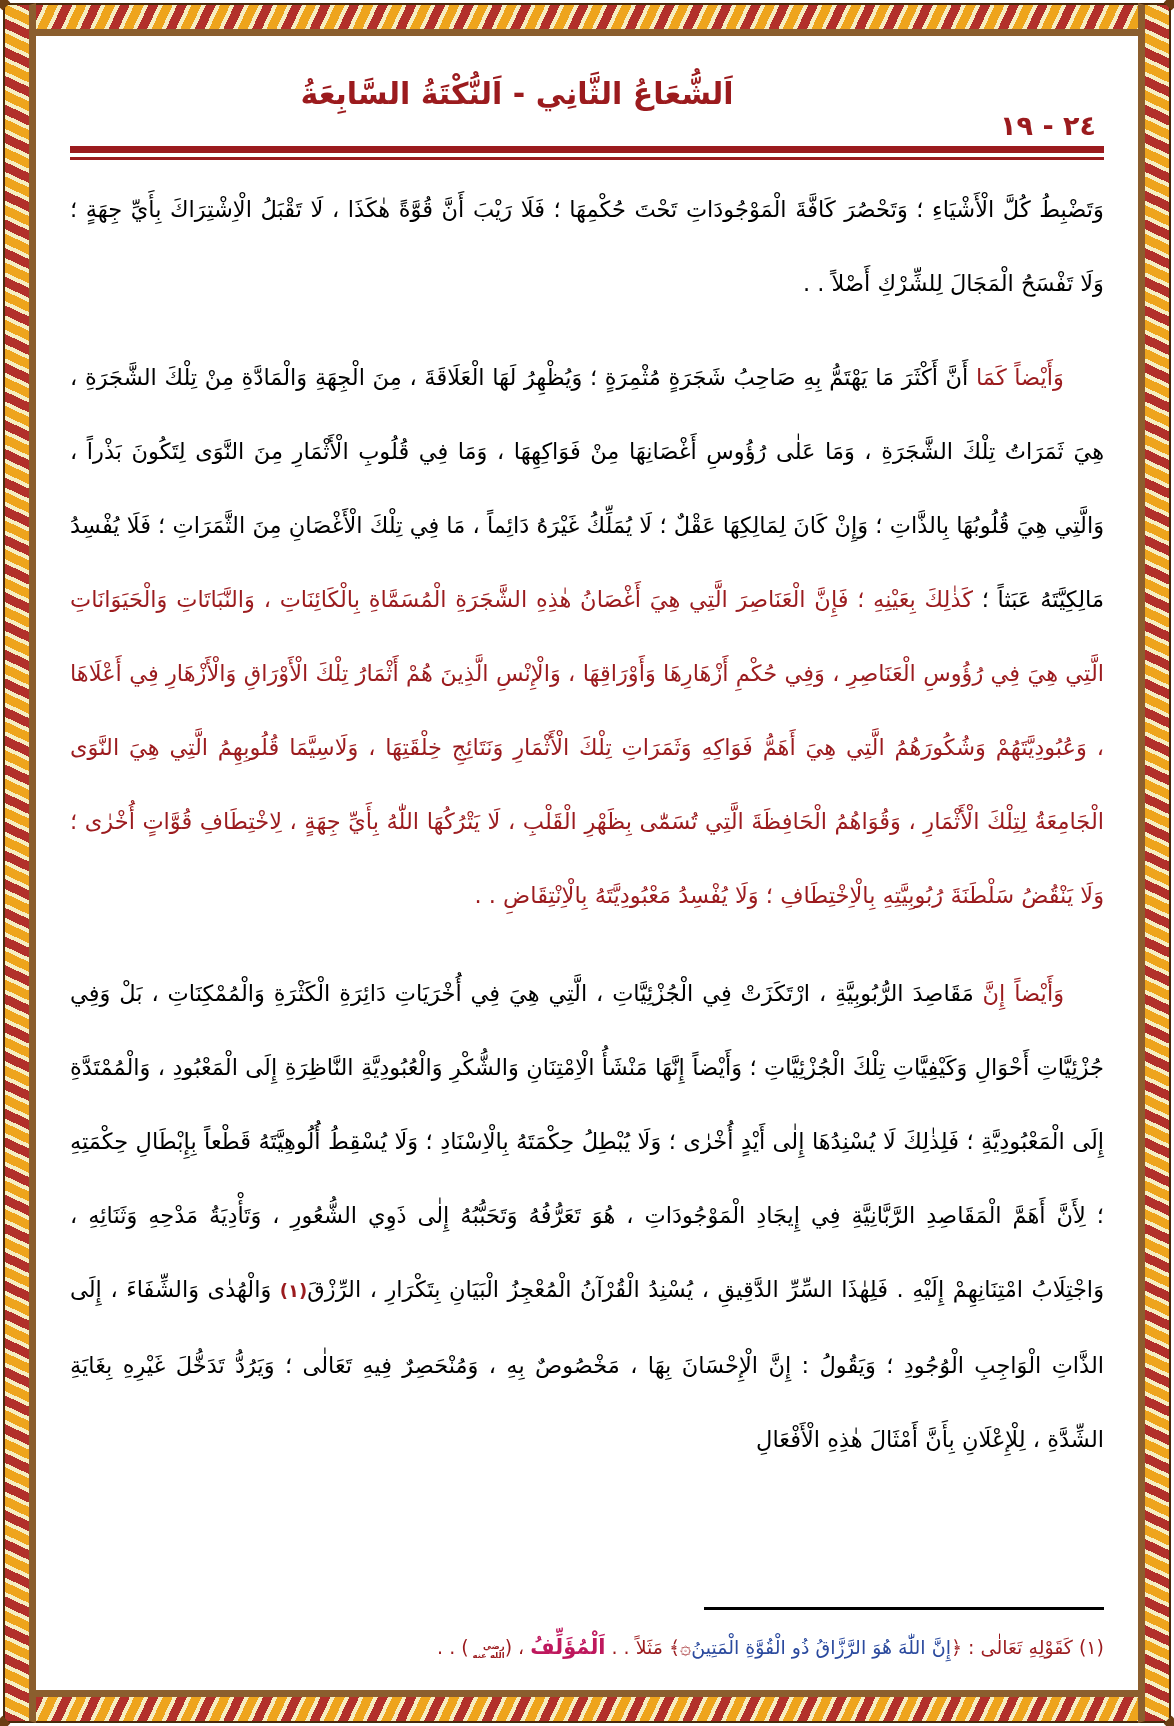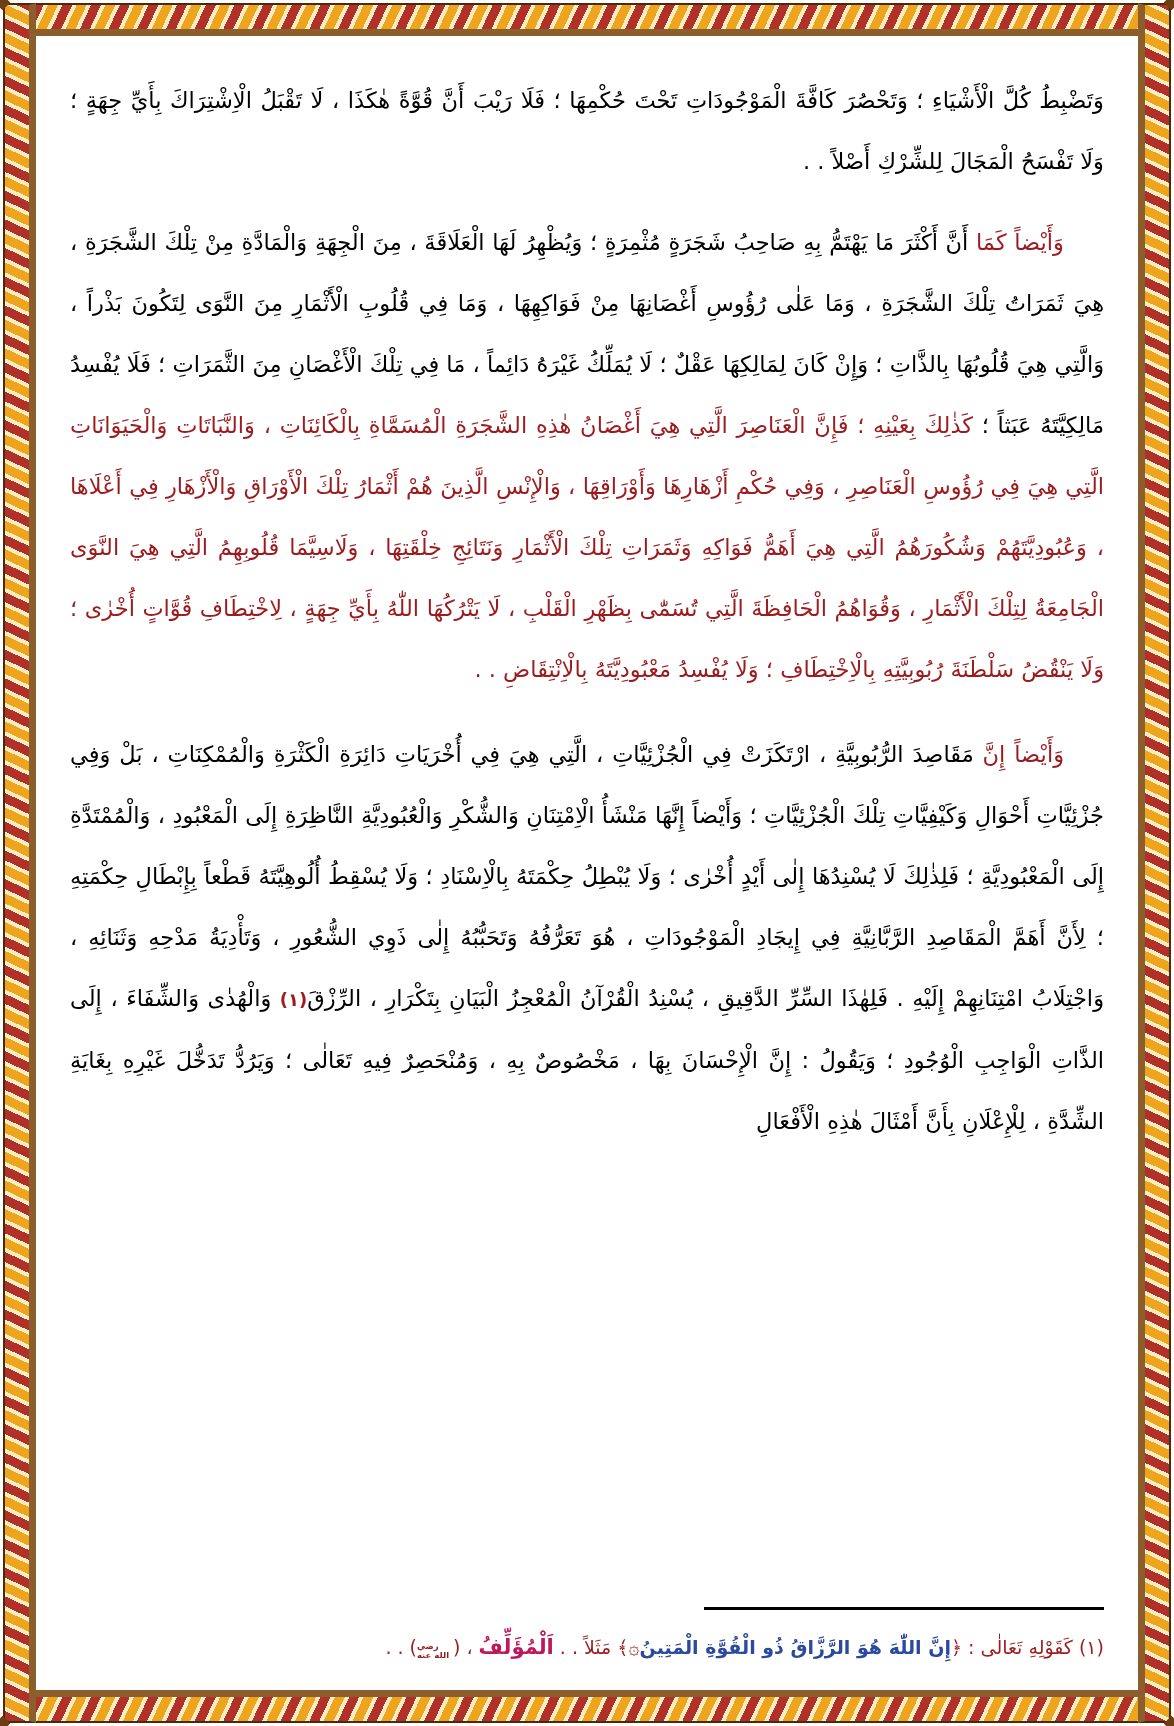--- a/index.html
+++ b/index.html
@@ -32,35 +32,35 @@
     display:block;text-align:center;color:#9b1b1e;font-weight:bold;
     font-size:30px;line-height:44px;margin-top:14px;transform:translateX(-70px);
   }
   .page-num{
     position:absolute;top:38px;right:8px;color:#9b1b1e;font-weight:bold;font-size:27px;
   }
   .rule-thick{height:7px;background:#9b1b1e;margin-top:30px;}
   .rule-thin{height:3px;background:#9b1b1e;margin-top:4px;}
 
   .body-text p{
-    margin:0;font-size:22.5px;line-height:61px;color:#000;
+    margin:0;font-size:22.5px;line-height:74px;color:#000;
     text-align:justify;
   }
   .body-text p.p1{margin-top:12px;}
   .body-text p.p2{margin-top:20px;text-indent:40px;}
   .body-text p.p3{margin-top:24px;text-indent:40px;}
 
   .run-black{color:#000000;}
   .run-red{color:#9b1b1e;font-weight:normal;}
   .run-red-note{color:#9b1b1e;font-weight:bold;font-size:18px;}
-  .run-blue{color:#2b4a9e;font-weight:bold;}
+  .run-blue{color:#2b4a9e;font-weight:normal;}
   .run-red-bold{color:#be185d;font-weight:bold;font-size:21px;}
   .run-seal{
     color:#9b1b1e;display:inline-block;width:36px;font-size:8.5px;line-height:9px;
-    text-align:left;vertical-align:-4px;font-weight:bold;white-space:normal;
+    text-align:right;vertical-align:-4px;font-weight:bold;white-space:normal;
   }
 
   
   .footnote-block{position:absolute;left:0;right:0;bottom:22px;}
   .footnote-sep{height:3px;width:400px;background:#000;margin-left:auto;margin-right:0;}
   .footnote-line{
     margin-top:16px;font-size:19px;line-height:42px;text-align:right;color:#9b1b1e;
   }
 </style>
 </head>
@@ -70,20 +70,26 @@
 <div class="bstrip h b-bottom"></div>
 <div class="bstrip v b-left"></div>
 <div class="bstrip v b-right"></div>
 <div class="corner c-tl"></div>
 <div class="corner c-tr"></div>
 <div class="corner c-bl"></div>
 <div class="corner c-br"></div>
 
 <div class="content">
 
+  <div class="header">
+    <span class="page-title">اَلشُّعَاعُ الثَّانِي - اَلنُّكْتَةُ السَّابِعَةُ</span>
+    <span class="page-num">٢٤ - ١٩</span>
+    <div class="rule-thick"></div>
+    <div class="rule-thin"></div>
+  </div>
 
   <div class="body-text">
     <p class="p1"><span class="run-black">وَتَضْبِطُ كُلَّ الْأَشْيَاءِ ؛ وَتَحْصُرَ كَافَّةَ الْمَوْجُودَاتِ تَحْتَ حُكْمِهَا ؛ فَلَا رَيْبَ أَنَّ قُوَّةً هٰكَذَا ، لَا تَقْبَلُ الْاِشْتِرَاكَ بِأَيِّ جِهَةٍ ؛ وَلَا تَفْسَحُ الْمَجَالَ لِلشِّرْكِ أَصْلاً . .</span></p>
     <p class="p2"><span class="run-red">وَأَيْضاً كَمَا </span><span class="run-black">أَنَّ أَكْثَرَ مَا يَهْتَمُّ بِهِ صَاحِبُ شَجَرَةٍ مُثْمِرَةٍ ؛ وَيُظْهِرُ لَهَا الْعَلَاقَةَ ، مِنَ الْجِهَةِ وَالْمَادَّةِ مِنْ تِلْكَ الشَّجَرَةِ ، هِيَ ثَمَرَاتُ تِلْكَ الشَّجَرَةِ ، وَمَا عَلٰى رُؤُوسِ أَغْصَانِهَا مِنْ فَوَاكِهِهَا ، وَمَا فِي قُلُوبِ الْأَثْمَارِ مِنَ النَّوَى لِتَكُونَ بَذْراً ، وَالَّتِي هِيَ قُلُوبُهَا بِالذَّاتِ ؛ وَإِنْ كَانَ لِمَالِكِهَا عَقْلٌ ؛ لَا يُمَلِّكُ غَيْرَهُ دَائِماً ، مَا فِي تِلْكَ الْأَغْصَانِ مِنَ الثَّمَرَاتِ ؛ فَلَا يُفْسِدُ مَالِكِيَّتَهُ عَبَثاً ؛ </span><span class="run-red">كَذٰلِكَ بِعَيْنِهِ ؛ فَإِنَّ الْعَنَاصِرَ الَّتِي هِيَ أَغْصَانُ هٰذِهِ الشَّجَرَةِ الْمُسَمَّاةِ بِالْكَائِنَاتِ ، وَالنَّبَاتَاتِ وَالْحَيَوَانَاتِ الَّتِي هِيَ فِي رُؤُوسِ الْعَنَاصِرِ ، وَفِي حُكْمِ أَزْهَارِهَا وَأَوْرَاقِهَا ، وَالْإِنْسِ الَّذِينَ هُمْ أَثْمَارُ تِلْكَ الْأَوْرَاقِ وَالْأَزْهَارِ فِي أَعْلَاهَا ، وَعُبُودِيَّتَهُمْ وَشُكُورَهُمُ الَّتِي هِيَ أَهَمُّ فَوَاكِهِ وَثَمَرَاتِ تِلْكَ الْأَثْمَارِ وَنَتَائِجِ خِلْقَتِهَا ، وَلَاسِيَّمَا قُلُوبِهِمُ الَّتِي هِيَ النَّوَى الْجَامِعَةُ لِتِلْكَ الْأَثْمَارِ ، وَقُوَاهُمُ الْحَافِظَةَ الَّتِي تُسَمّٰى بِظَهْرِ الْقَلْبِ ، لَا يَتْرُكُهَا اللّٰهُ بِأَيِّ جِهَةٍ ، لِاخْتِطَافِ قُوَّاتٍ أُخْرٰى ؛ وَلَا يَنْقُضُ سَلْطَنَةَ رُبُوبِيَّتِهِ بِالْاِخْتِطَافِ ؛ وَلَا يُفْسِدُ مَعْبُودِيَّتَهُ بِالْاِنْتِقَاضِ . .</span></p>
     <p class="p3"><span class="run-red">وَأَيْضاً إِنَّ </span><span class="run-black">مَقَاصِدَ الرُّبُوبِيَّةِ ، ارْتَكَزَتْ فِي الْجُزْئِيَّاتِ ، الَّتِي هِيَ فِي أُخْرَيَاتِ دَائِرَةِ الْكَثْرَةِ وَالْمُمْكِنَاتِ ، بَلْ وَفِي جُزْئِيَّاتِ أَحْوَالِ وَكَيْفِيَّاتِ تِلْكَ الْجُزْئِيَّاتِ ؛ وَأَيْضاً إِنَّهَا مَنْشَأُ الْاِمْتِنَانِ وَالشُّكْرِ وَالْعُبُودِيَّةِ النَّاظِرَةِ إِلَى الْمَعْبُودِ ، وَالْمُمْتَدَّةِ إِلَى الْمَعْبُودِيَّةِ ؛ فَلِذٰلِكَ لَا يُسْنِدُهَا إِلٰى أَيْدٍ أُخْرٰى ؛ وَلَا يُبْطِلُ حِكْمَتَهُ بِالْاِسْنَادِ ؛ وَلَا يُسْقِطُ أُلُوهِيَّتَهُ قَطْعاً بِإِبْطَالِ حِكْمَتِهِ ؛ لِأَنَّ أَهَمَّ الْمَقَاصِدِ الرَّبَّانِيَّةِ فِي إِيجَادِ الْمَوْجُودَاتِ ، هُوَ تَعَرُّفُهُ وَتَحَبُّبُهُ إِلٰى ذَوِي الشُّعُورِ ، وَتَأْدِيَةُ مَدْحِهِ وَثَنَائِهِ ، وَاجْتِلَابُ امْتِنَانِهِمْ إِلَيْهِ . فَلِهٰذَا السِّرِّ الدَّقِيقِ ، يُسْنِدُ الْقُرْآنُ الْمُعْجِزُ الْبَيَانِ بِتَكْرَارِ ، الرِّزْقَ</span><span class="run-red-note">(١)</span><span class="run-black"> وَالْهُدٰى وَالشِّفَاءَ ، إِلَى الذَّاتِ الْوَاجِبِ الْوُجُودِ ؛ وَيَقُولُ : إِنَّ الْإِحْسَانَ بِهَا ، مَخْصُوصٌ بِهِ ، وَمُنْحَصِرٌ فِيهِ تَعَالٰى ؛ وَيَرُدُّ تَدَخُّلَ غَيْرِهِ بِغَايَةِ الشِّدَّةِ ، لِلْإِعْلَانِ بِأَنَّ أَمْثَالَ هٰذِهِ الْأَفْعَالِ</span></p>
   </div>
 
   <div class="footnote-block">
     <div class="footnote-sep"></div>
     <div class="footnote-line"><span class="run-red">(١) كَقَوْلِهِ تَعَالٰى : </span><span class="run-red">﴿</span><span class="run-blue">إِنَّ اللّٰهَ هُوَ الرَّزَّاقُ ذُو الْقُوَّةِ الْمَتِينُ</span><span class="run-red">۞﴾ </span><span class="run-red">مَثَلاً . . </span><span class="run-red-bold">اَلْمُؤَلِّفُ</span><span class="run-red"> ، (</span><span class="run-seal">رضي الله عنه</span><span class="run-red">) . .</span></div>

